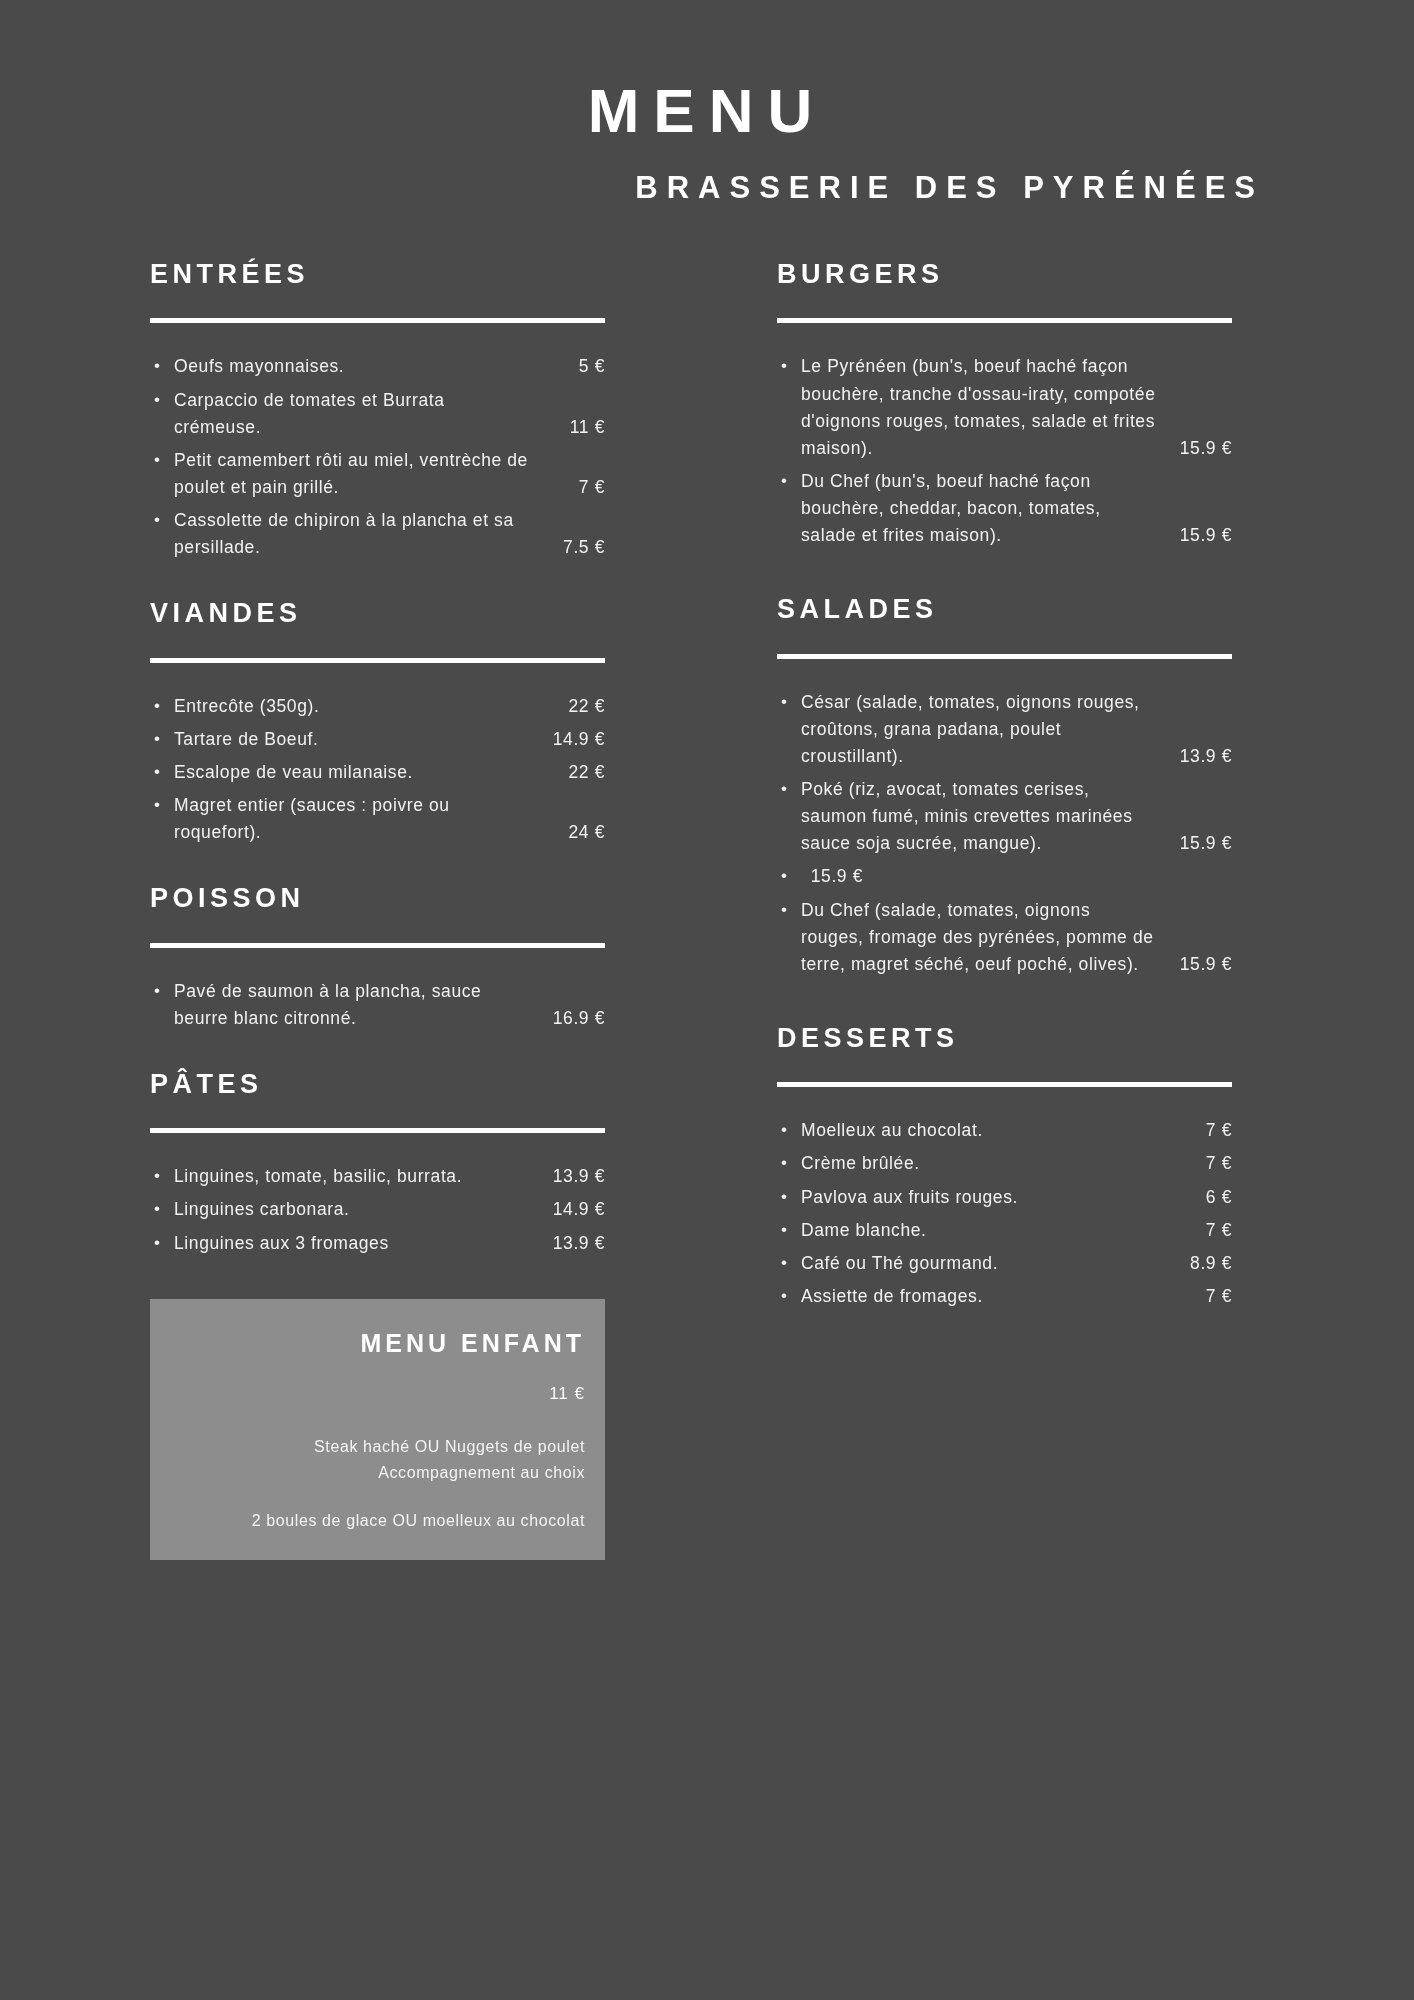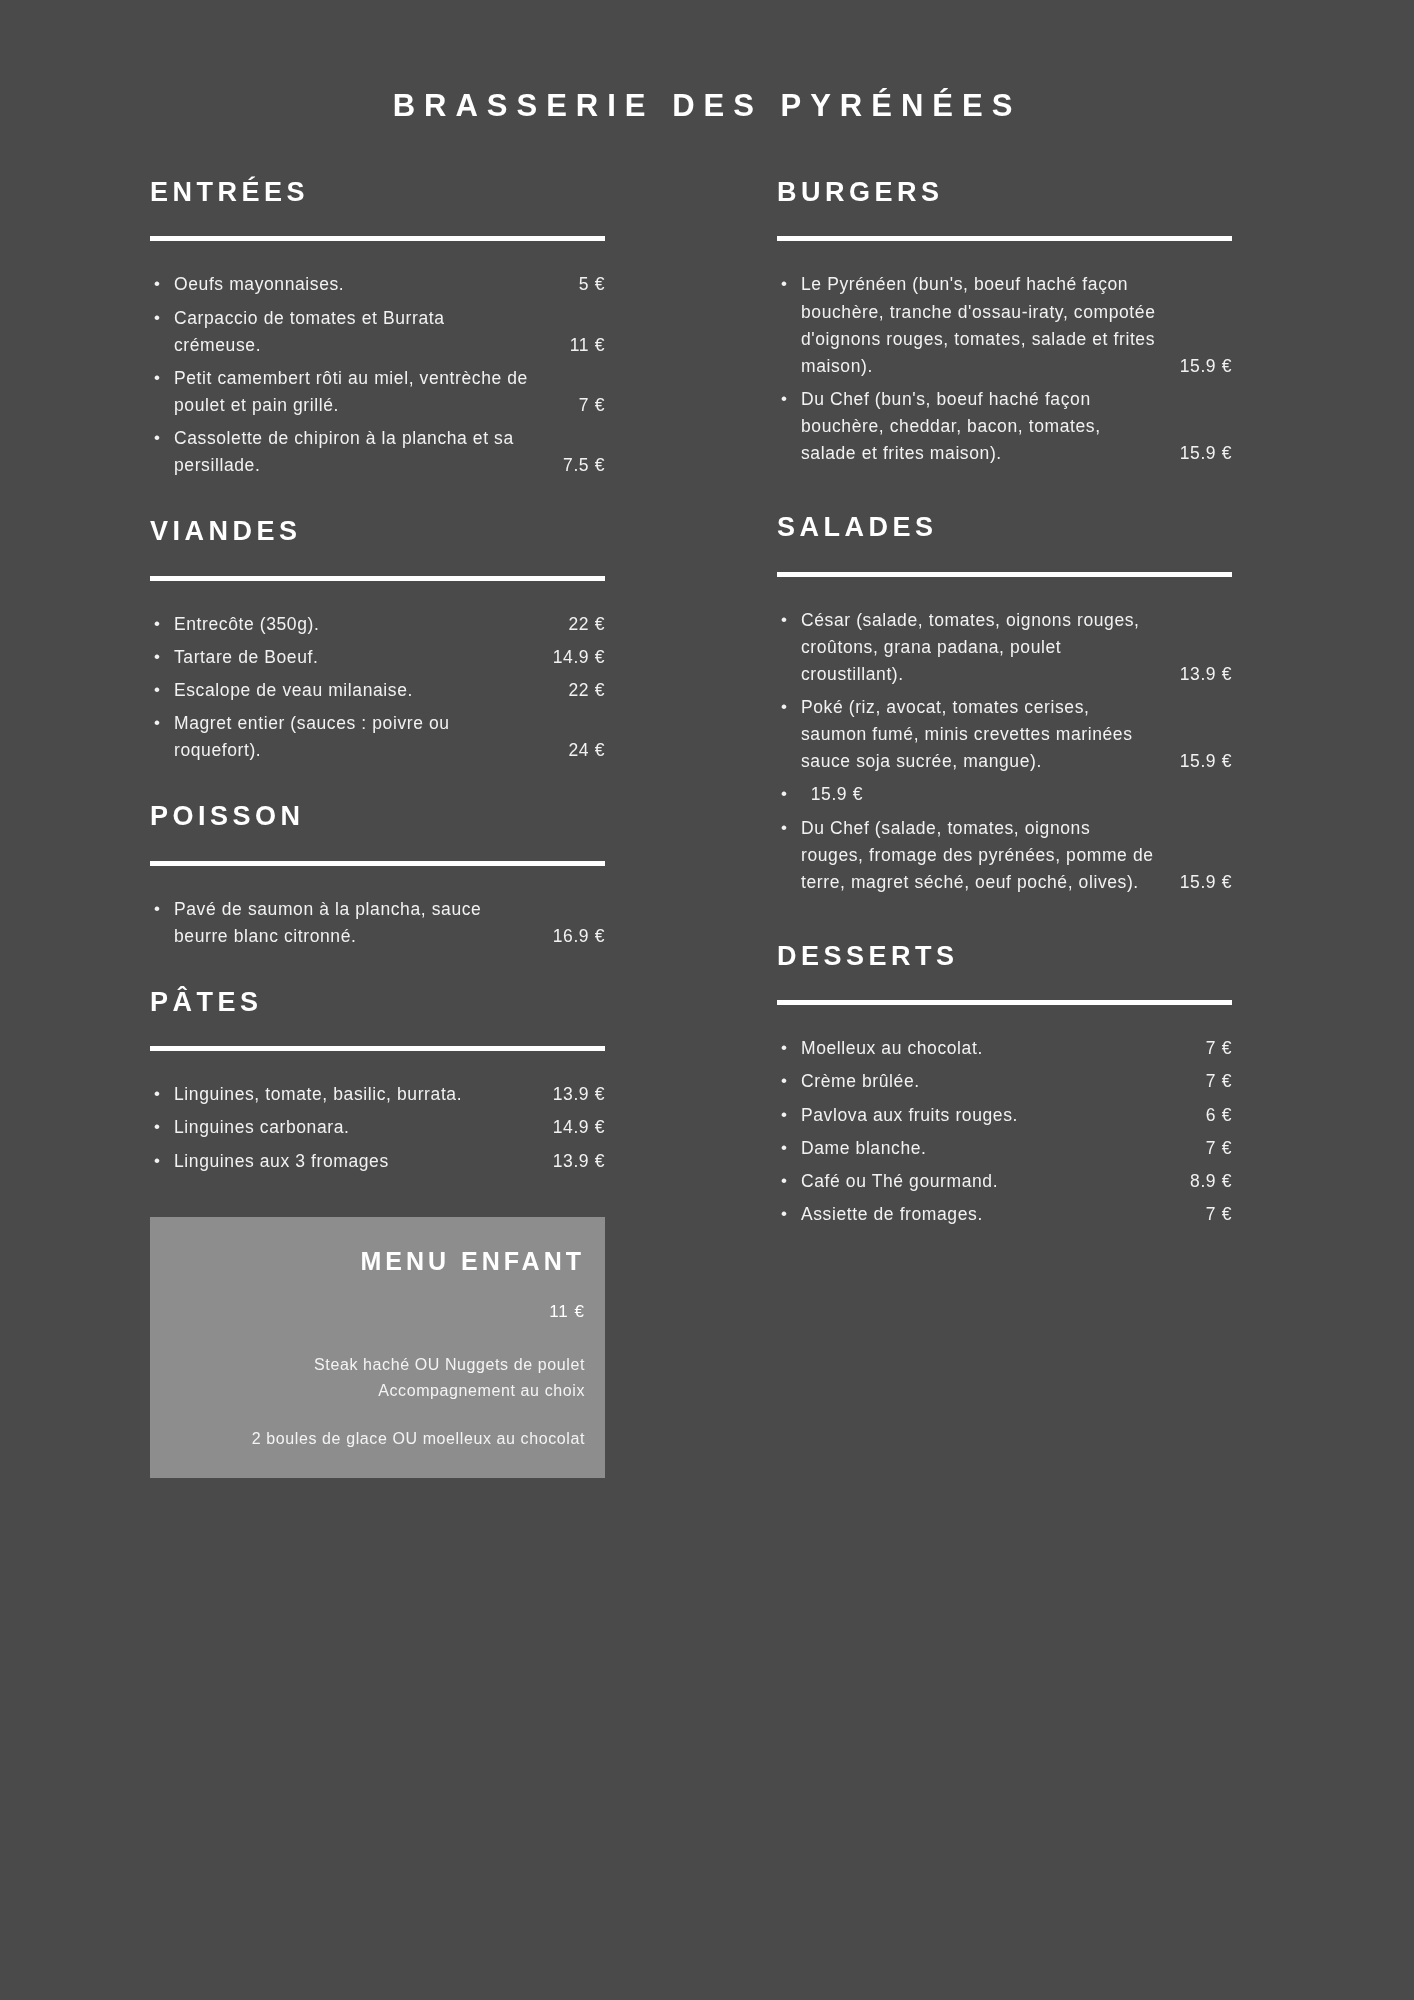--- a/index.html
+++ b/index.html
@@ -23,21 +23,21 @@
   }
   .menu-title {
     text-align: center;
     font-size: 62px;
     font-weight: 700;
     letter-spacing: 14px;
     margin-top: 20px;
     line-height: 1;
   }
   .menu-subtitle {
-    text-align: center;
+    text-align: right;
     font-size: 31px;
     font-weight: 700;
     letter-spacing: 9px;
     margin-top: 30px;
     line-height: 1;
   }
   .columns {
     display: flex;
     margin-top: 55px;
     gap: 172px;
@@ -125,20 +125,21 @@
     color: #f4f4f4;
   }
   .kids-line.first { margin-top: 34px; }
   .kids-line.last { margin-top: 30px; }
 </style>
 </head>
 <body>
 
 <div class="page">
 
+  <div class="menu-title">MENU</div>
   <div class="menu-subtitle">BRASSERIE DES PYRÉNÉES</div>
 
   <div class="columns">
 
     <div class="col">
 
       <div class="section">
         <div class="section-title">ENTRÉES</div>
         <div class="rule"></div>
         <ul class="items">

